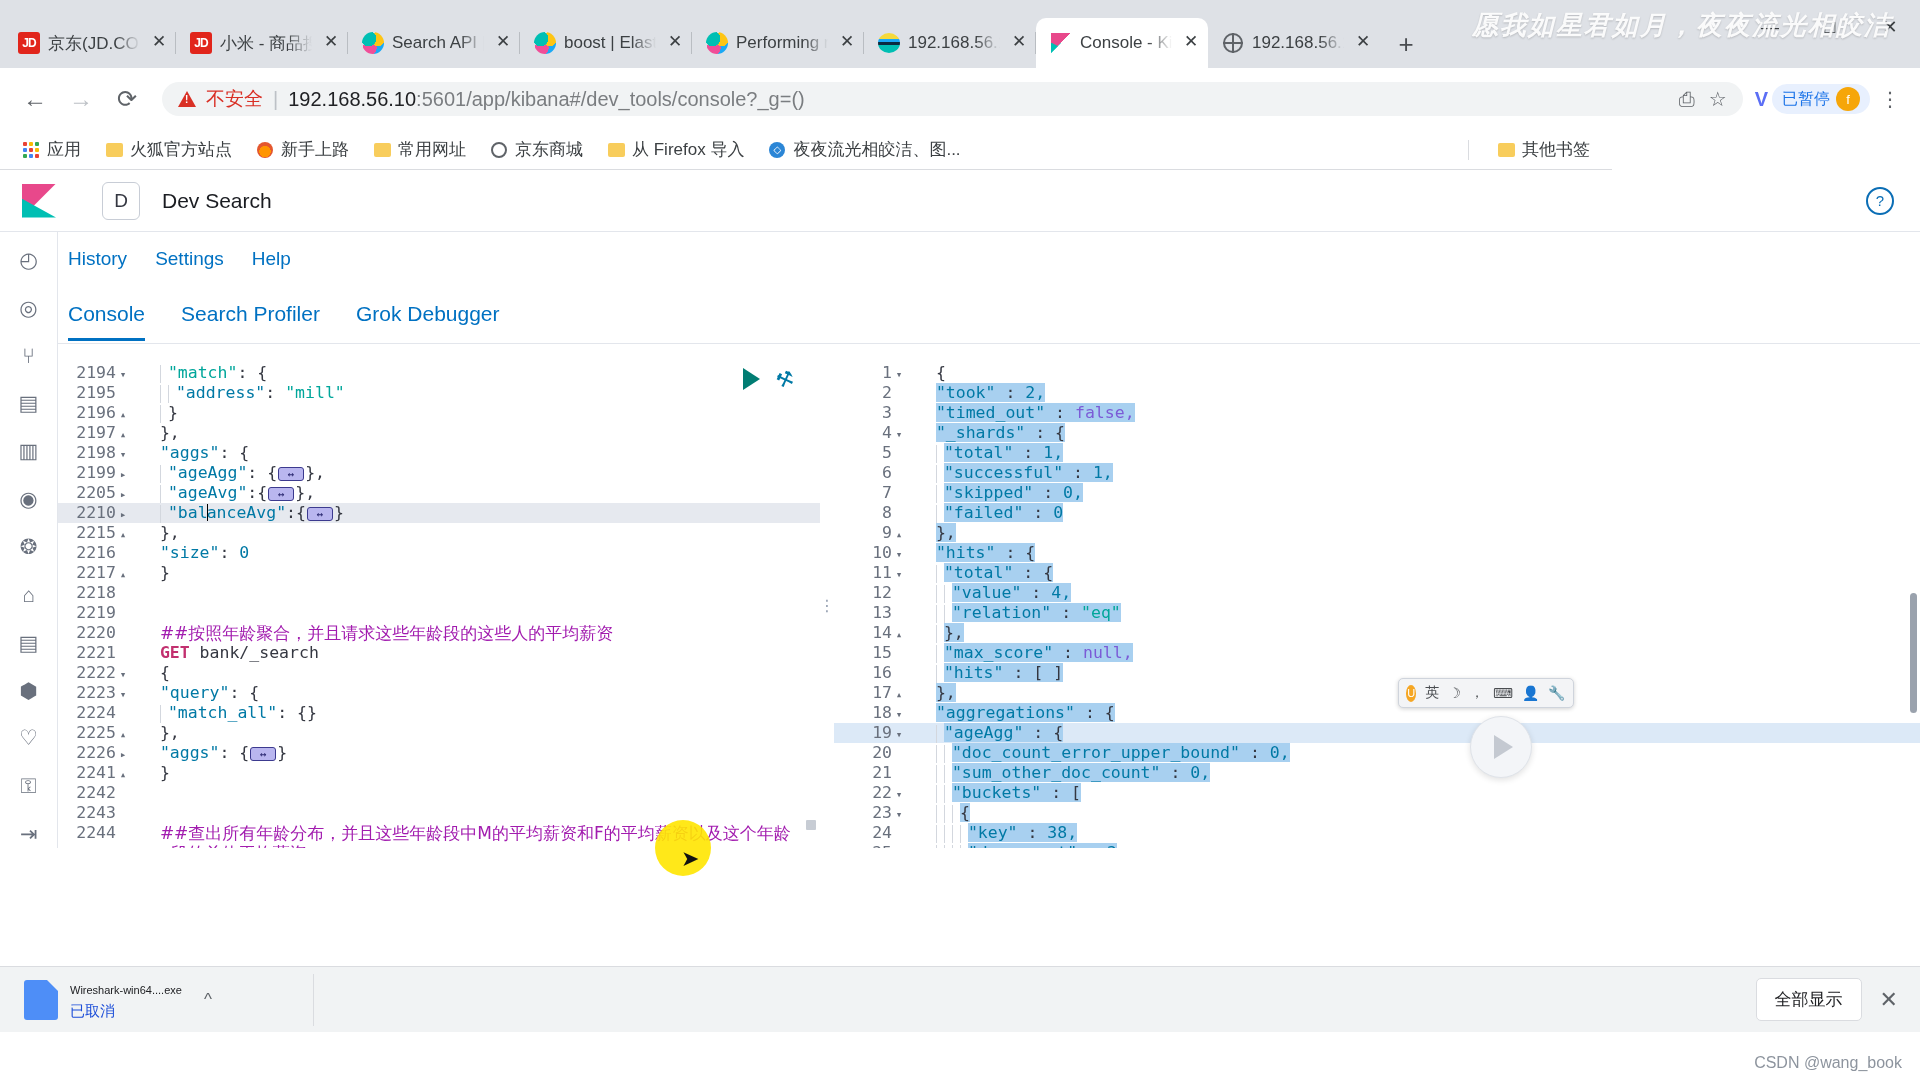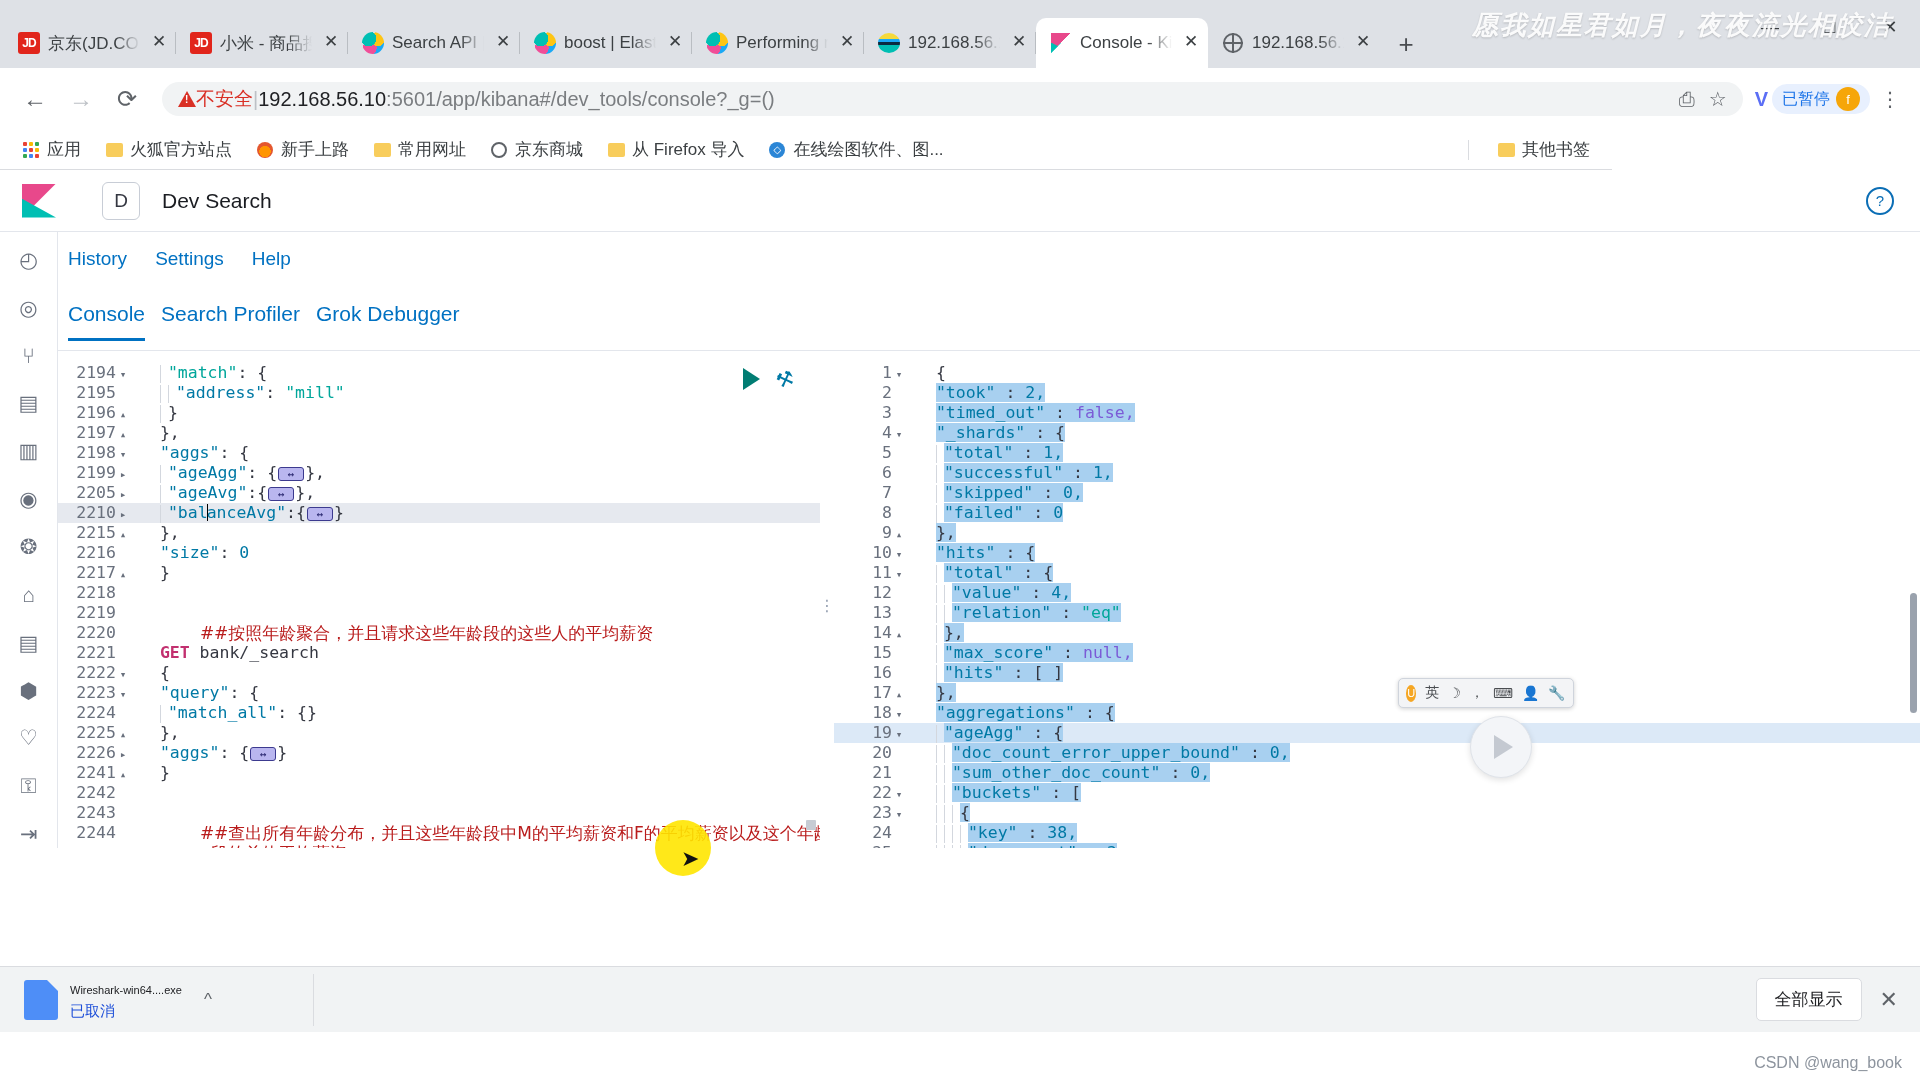--- a/index.html
+++ b/index.html
@@ -112,21 +112,21 @@
   }
   .navbtn {
     width: 42px; height: 42px; border-radius: 50%;
     display: flex; align-items: center; justify-content: center;
     font-size: 24px; color: #5f6368;
   }
   .navbtn.disabled { color: #bdc1c6; }
   .omnibox {
     flex: 1 1 auto; height: 34px; margin-left: 10px; margin-right: 8px;
     background: #f1f3f4; border-radius: 21px;
-    display: flex; align-items: center; padding: 0 16px; 
+    display: flex; align-items: center; padding: 0 16px; gap: 10px;
     font-size: 20px; color: #202124; position: relative;
   }
   .warn-triangle {
     width: 0; height: 0; border-left: 9px solid transparent;
     border-right: 9px solid transparent; border-bottom: 16px solid #d93025;
     position: relative;
   }
   .warn-triangle::after {
     content: "!"; position: absolute; left: -2px; top: 3px; font-size: 10px;
     color: #fff; font-weight: bold;
@@ -219,21 +219,21 @@
   
   .dt-body {
     position: absolute; top: 232px; left: 58px; width: 1862px; height: 616px;
     background: #fff;
   }
   .dt-navlinks {
     display: flex; gap: 28px; padding: 16px 0 0 10px;
     font-size: 19px; color: #0071c2;
   }
   .dt-tabs {
-    display: flex; gap: 16px; padding: 18px 0 10px 10px;
+    display: flex; gap: 36px; padding: 18px 0 3px 10px;
     font-size: 21px; color: #0071c2;
     border-bottom: 1px solid #e3e6ec; margin-top: 14px;
   }
   .dt-tab { padding-bottom: 14px; position: relative; }
   .dt-tab.active { color: #0071c2; font-weight: 400; }
   .dt-tab.active::after {
     content: ""; position: absolute; left: 0; right: 0; bottom: -1px;
     height: 3px; background: #0071c2;
   }
 
@@ -273,21 +273,21 @@
 
   
   .t-key { color: #0079a5; }
   .t-str { color: #00a69b; }
   .t-num { color: #0079a5; }
   .t-punc { color: #343741; }
   .t-bool { color: #7b5bd6; }
   .t-null { color: #7b5bd6; }
   .t-method { color: #c2306f; font-weight: bold; }
   .t-path { color: #343741; }
-  .t-comment { color: #b91c1c; margin-left: 40px; }
+  .t-comment { color: #a21caf; }
   .t-cn { font-family: "DejaVu Sans", sans-serif; font-size: 17px; }
 
   .collapsed-badge {
     display: inline-block; vertical-align: middle;
     background: #b9b6ef; border: 1px solid #3c3a8f; border-radius: 3px;
     width: 26px; height: 14px; position: relative; margin: 0 1px;
   }
   .collapsed-badge::after {
     content: "↔"; position: absolute; inset: 0; color: #2a2870;
     font-size: 11px; line-height: 13px; text-align: center;
@@ -528,21 +528,21 @@
     <div class="bm">
       <span class="bm-icon">
           <span class="ic-folder"></span>
         </span>
       <span>从 Firefox 导入</span>
     </div>
     <div class="bm">
       <span class="bm-icon">
           <span class="ic-draw">◇</span>
         </span>
-      <span>在线绘图软件、图...</span>
+      <span>夜夜流光相皎洁、图...</span>
     </div>
     <div class="bm-right">
       <span class="bm-sep"></span>
       <div class="bm">
         <span class="bm-icon">
             <span class="ic-folder"></span>
           </span>
         <span>其他书签</span>
       </div>
     </div>

